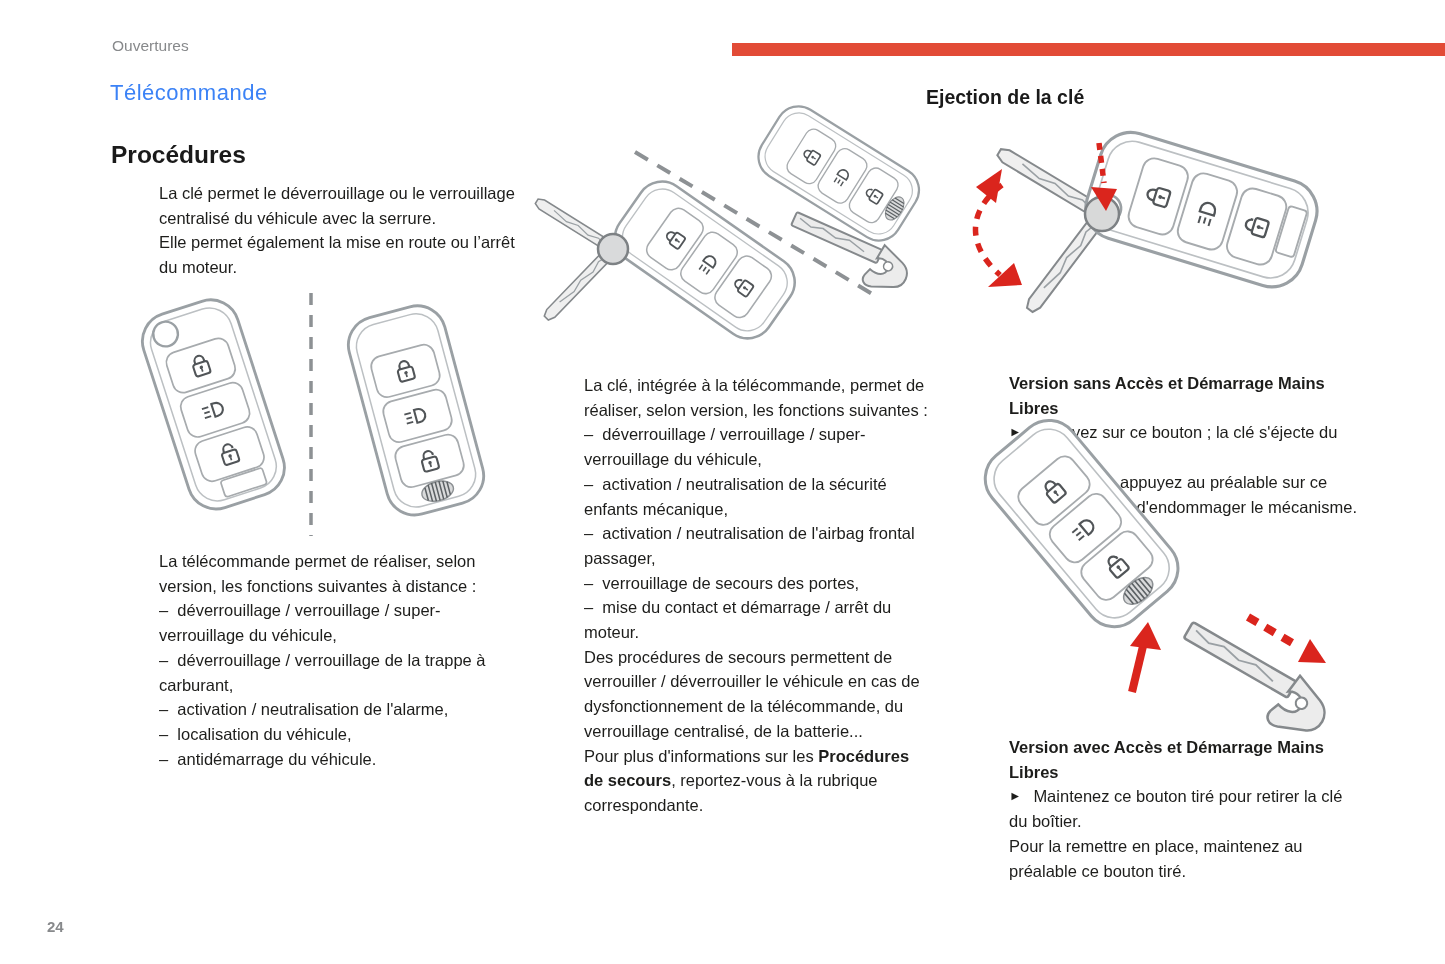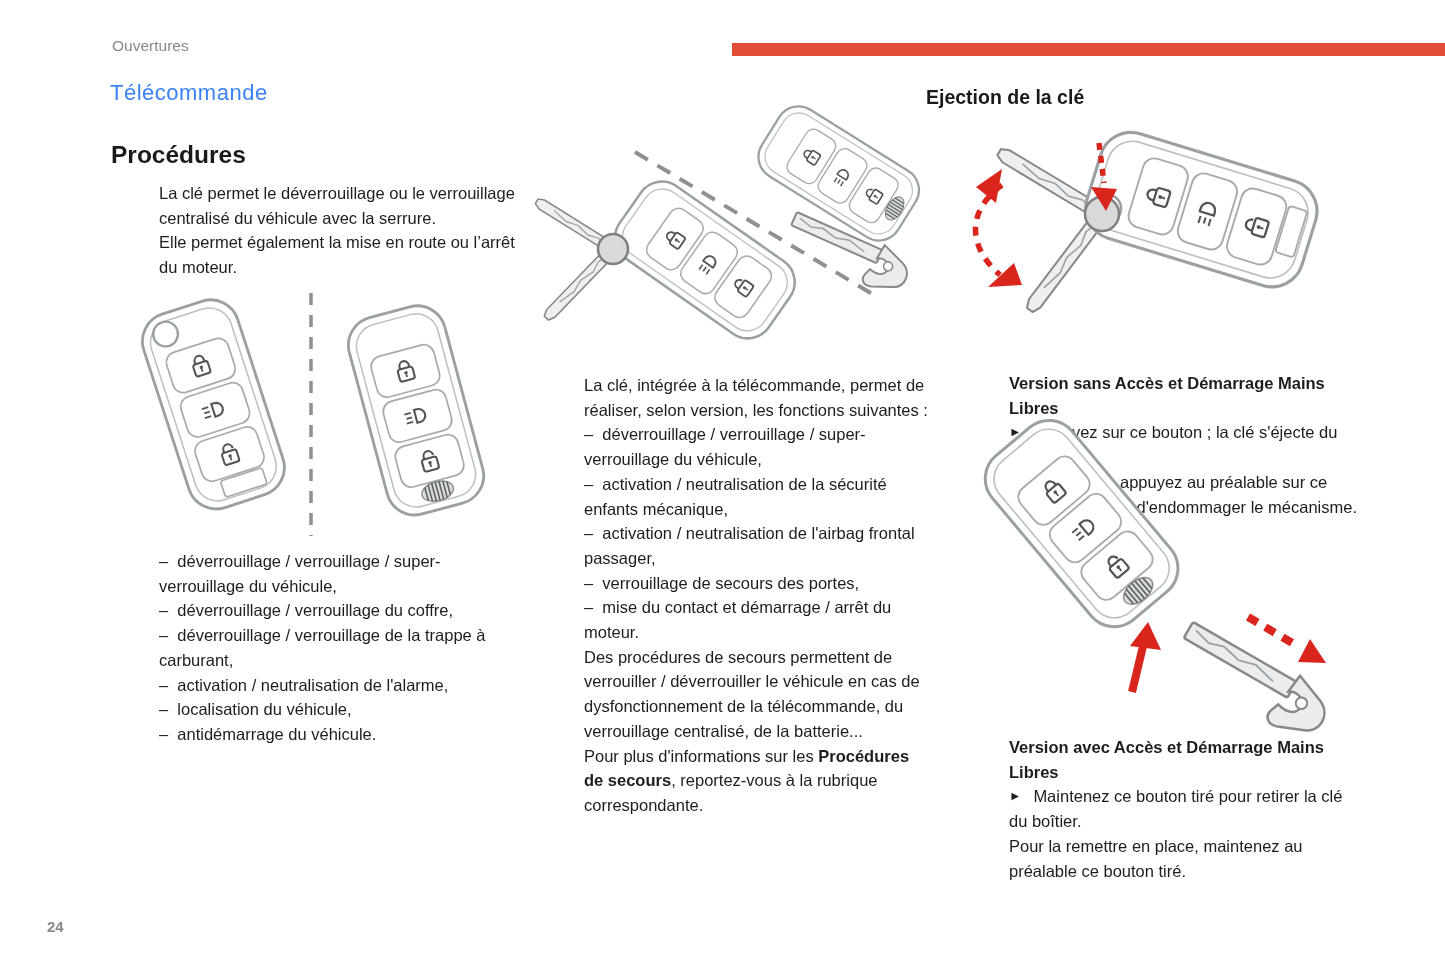--- a/index.html
+++ b/index.html
@@ -90,23 +90,24 @@
 Elle permet également la mise en route ou l’arrêt
 du moteur.</p>
 
   <svg class="fig" style="left:105px;top:283px" width="430" height="263" viewBox="0 0 430 263">
     <line x1="206" y1="10" x2="206" y2="253" stroke="#8d9194" stroke-width="3.5" stroke-dasharray="12 10"></line>
     <use href="#fob-keyring" transform="translate(30,40) rotate(-18) scale(0.95)"></use>
     <use href="#fob-slider" transform="translate(237,42) rotate(-15) scale(0.95)"></use>
   </svg>
 
   <div class="abs body" style="left:112px;top:549px;width:406px">
+    <div class="pre">La télécommande permet de réaliser, selon
+version, les fonctions suivantes à distance :</div>
     <div class="pre">–&nbsp;&nbsp;déverrouillage / verrouillage / super-
 verrouillage du véhicule,</div>
-    <div class="pre">–&nbsp;&nbsp;déverrouillage / verrouillage du coffre,</div>
     <div class="pre">–&nbsp;&nbsp;déverrouillage / verrouillage de la trappe à
 carburant,</div>
     <div class="pre">–&nbsp;&nbsp;activation / neutralisation de l'alarme,</div>
     <div class="pre">–&nbsp;&nbsp;localisation du véhicule,</div>
     <div class="pre">–&nbsp;&nbsp;antidémarrage du véhicule.</div>
   </div>
 
   <svg class="fig" style="left:535px;top:94px" width="396" height="273" viewBox="0 0 396 273">
     <line x1="100" y1="58" x2="344" y2="204" stroke="#8d9194" stroke-width="4" stroke-dasharray="15 11"></line>
     <use href="#fob-slider" transform="translate(215,70) rotate(-58) scale(0.75)"></use>

